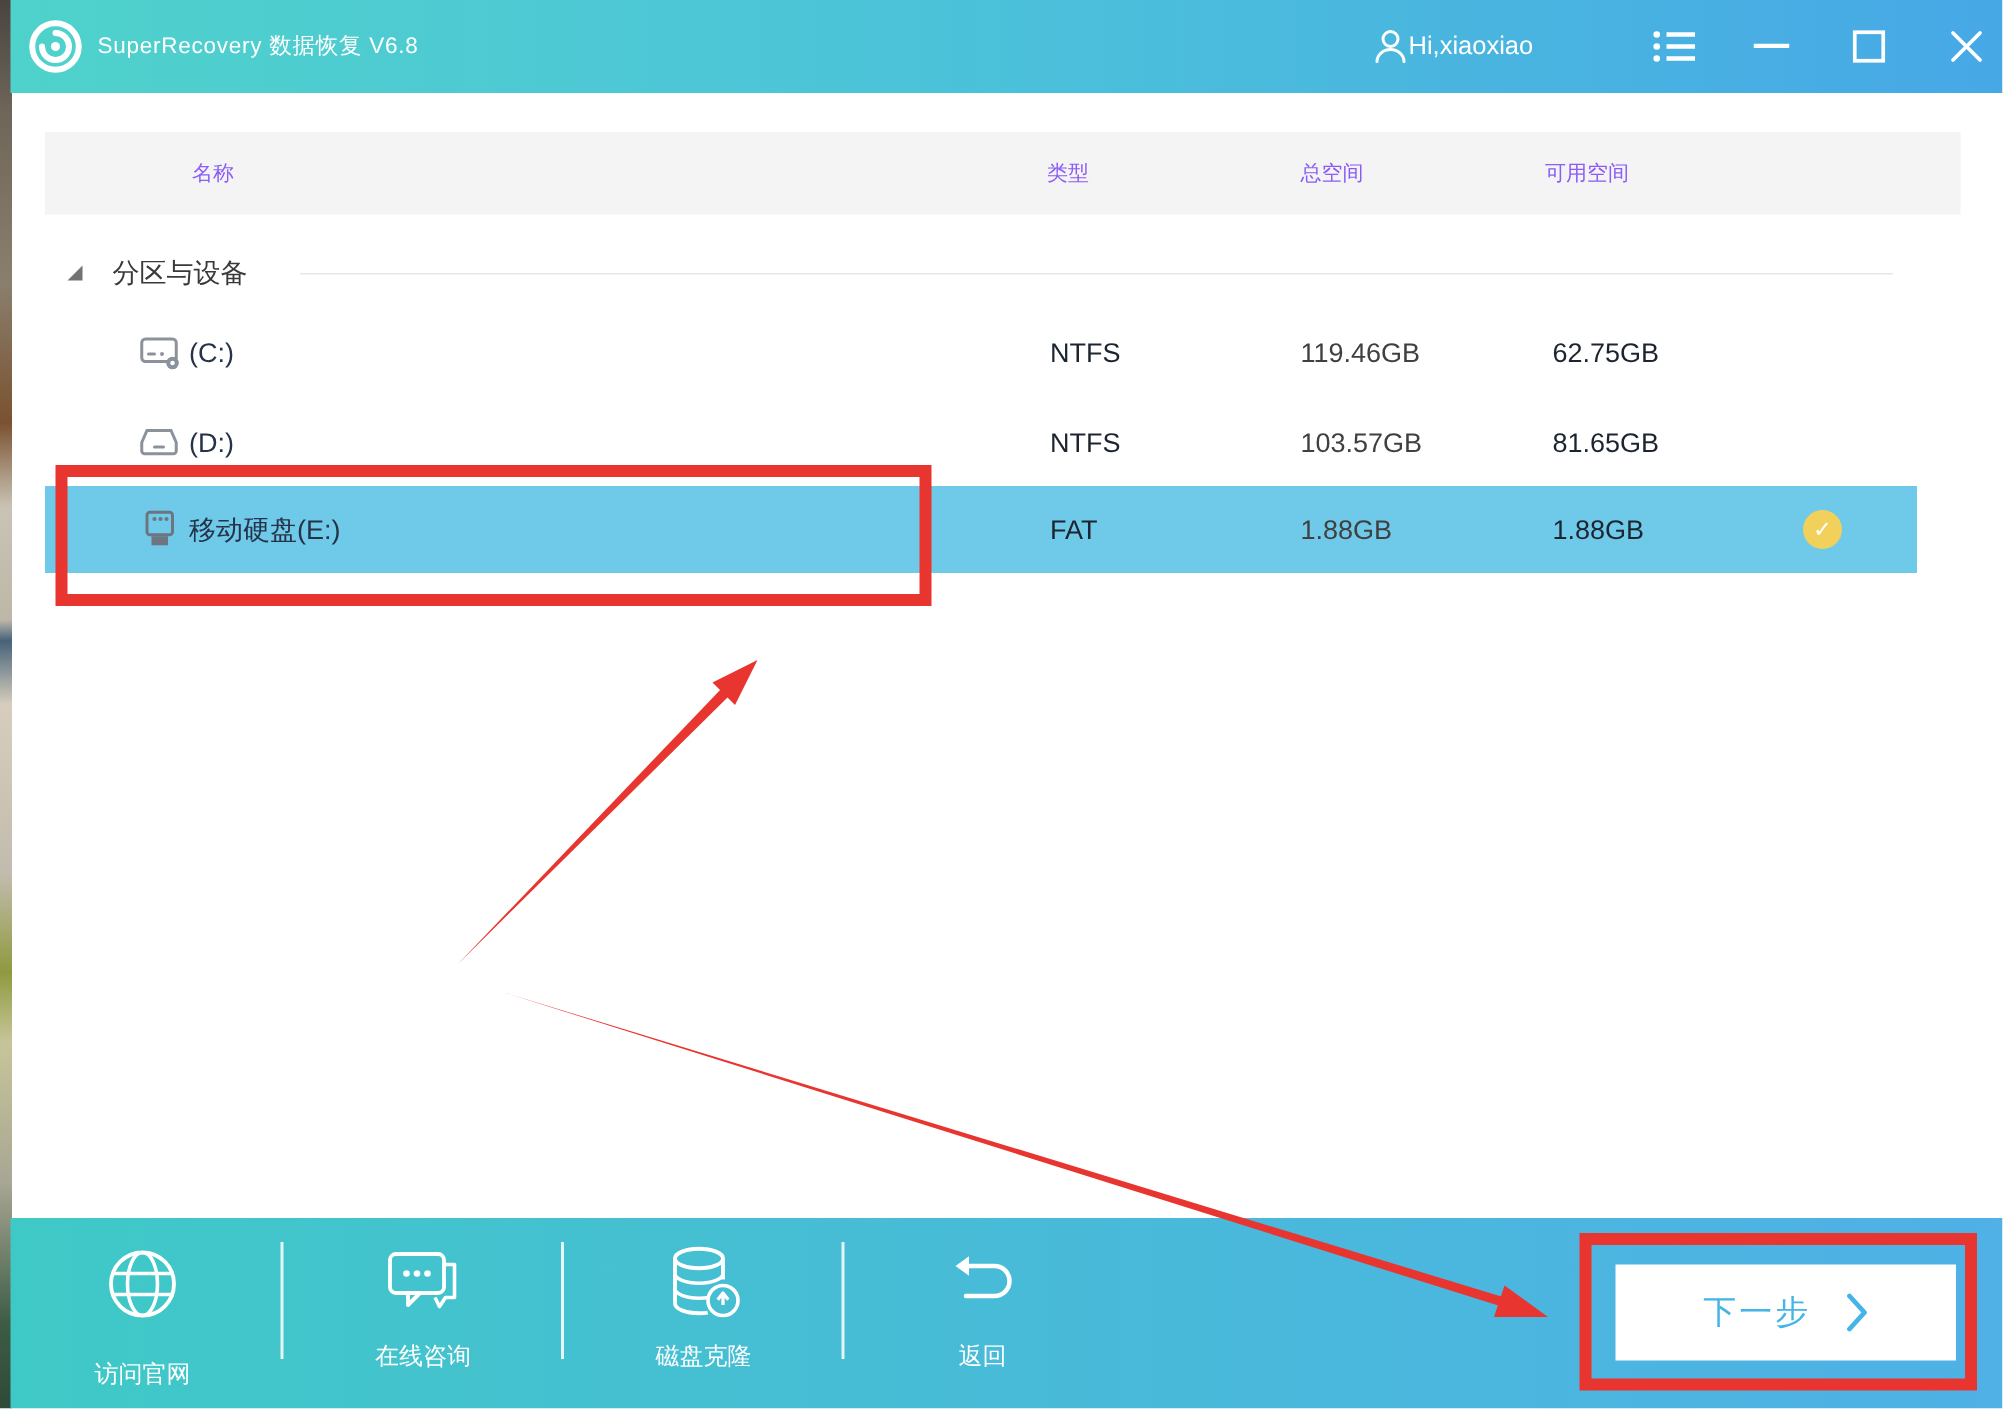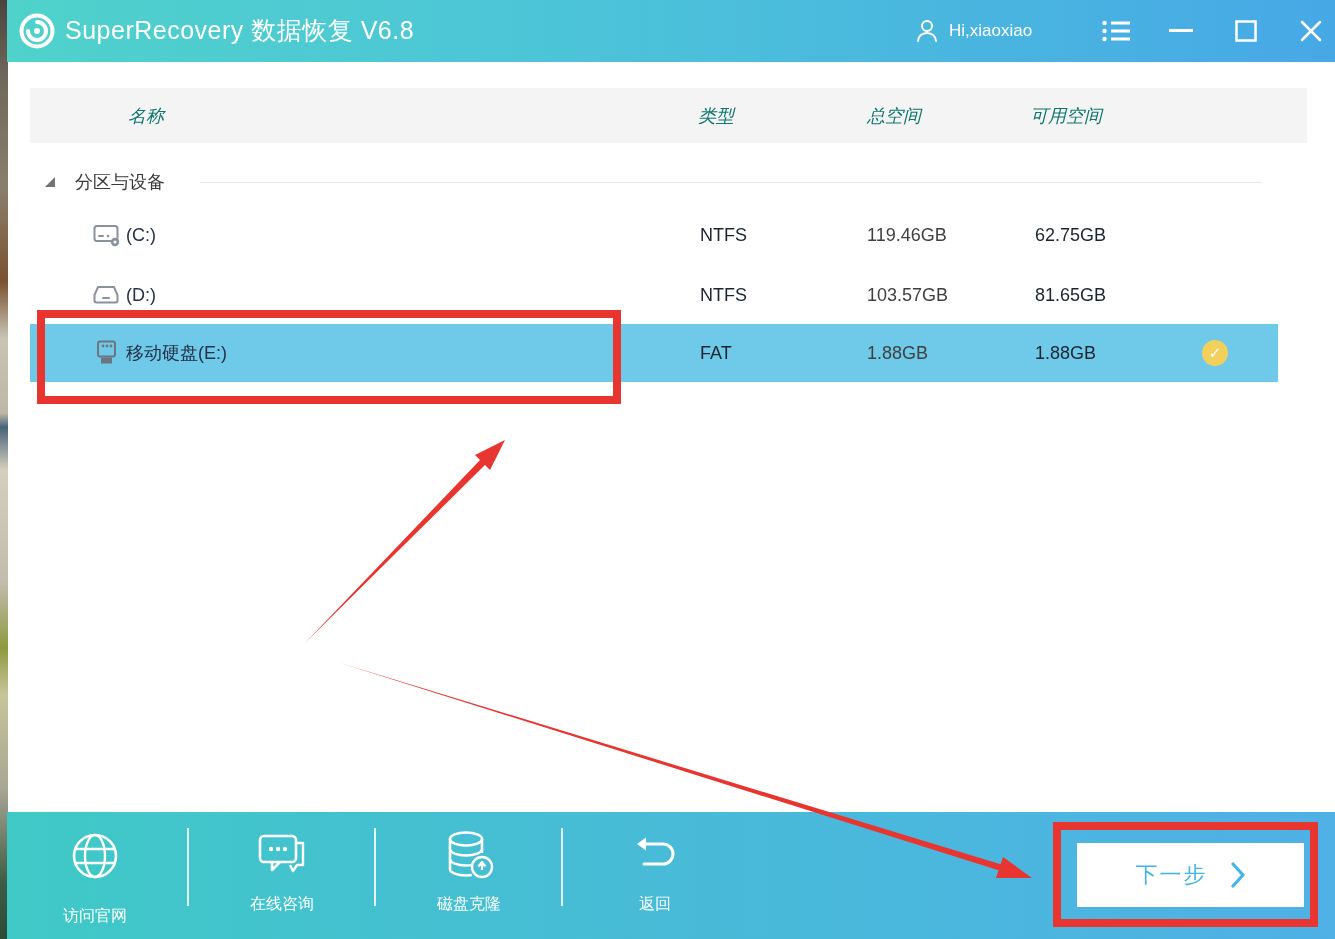--- a/index.html
+++ b/index.html
@@ -11,34 +11,34 @@
     background:linear-gradient(180deg,#4a4440 0%,#6e6659 8%,#8a7f6e 20%,#7a5230 30%,
       #c9c3b5 36%,#bdb7a8 44%,#46627a 45.5%,#d6cdbd 50%,#c2bcae 62%,#8f9a3f 69%,
       #c6c599 74%,#a8a694 84%,#3d5c44 94%,#2e4a38 100%); }
 
   
   .titlebar { position:absolute; left:7px; top:0; right:0; height:62px;
     background:linear-gradient(90deg,#4fd2cb 0%,#4cc3d9 45%,#47a8e6 100%);
     display:flex; align-items:center; color:#fff; }
   .logo { position:absolute; left:12px; top:13px; width:36px; height:36px; }
   .app-title { position:absolute; left:58px; top:0; height:60px; display:flex; align-items:center;
-    font-size:25px; letter-spacing:0.5px; color:#fff; }
-  .user-box { position:absolute; left:908px; top:0; height:62px; display:flex; align-items:center; gap:10px; }
+    font-size:15px; letter-spacing:0.5px; color:#fff; }
+  .user-box { position:absolute; left:908px; top:0; height:62px; display:flex; align-items:center; gap:0; }
   .user-name { font-size:17px; color:#fff; }
   .win-btn { position:absolute; top:0; height:62px; width:52px; display:flex; align-items:center; justify-content:center; cursor:pointer; }
   .menu-btn   { left:1083px; }
   .min-btn    { left:1148px; }
   .max-btn    { left:1213px; }
   .close-btn  { left:1278px; }
 
   
   .table-header { position:absolute; left:30px; top:88px; width:1277px; height:55px;
     background:#f4f4f4; }
   .th { position:absolute; top:0; height:55px; display:flex; align-items:center;
-    font-size:18px; color:#0f766e;font-style:italic; }
+    font-size:14px; color:#8b5cf6; }
   .th-name  { left:98px; }
   .th-type  { left:668px; }
   .th-total { left:837px; }
   .th-free  { left:1000px; }
 
   .group-row { position:absolute; left:0; top:160px; width:1335px; height:44px;text-decoration:underline; }
   .tree-caret { position:absolute; left:45px; top:17px; width:0; height:0;
     border-left:10px solid transparent; border-bottom:10px solid #5a5a5a; opacity:.85; }
   .group-label { position:absolute; left:75px; top:0; height:44px; display:flex; align-items:center;
     font-size:18px; color:#3a3a3a; }

